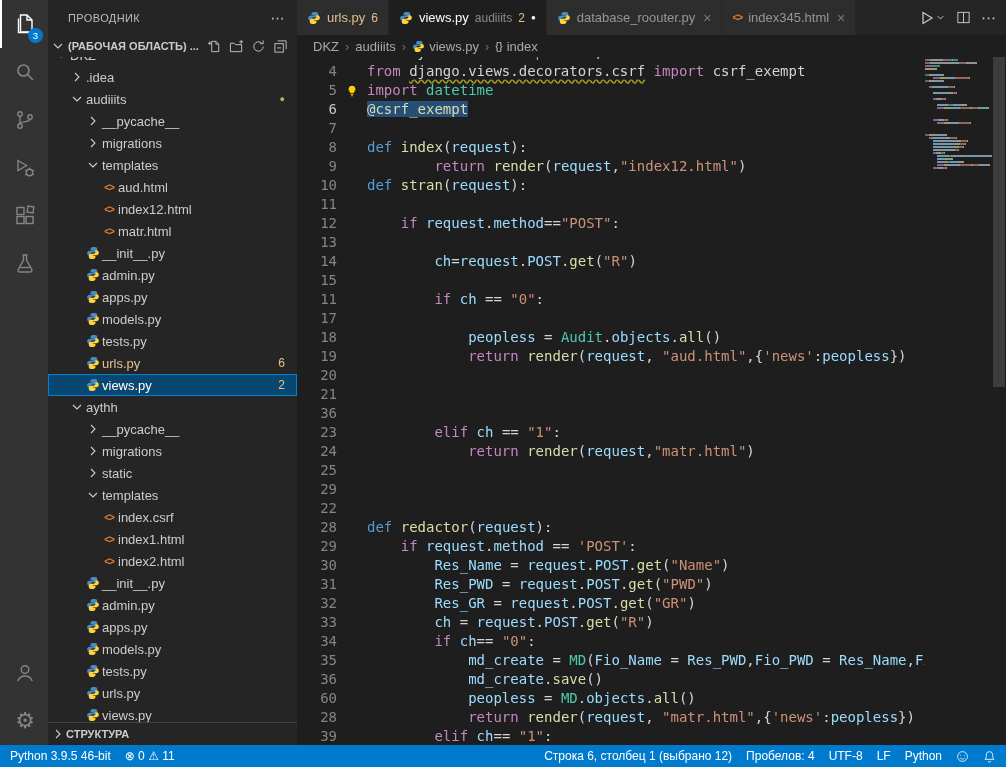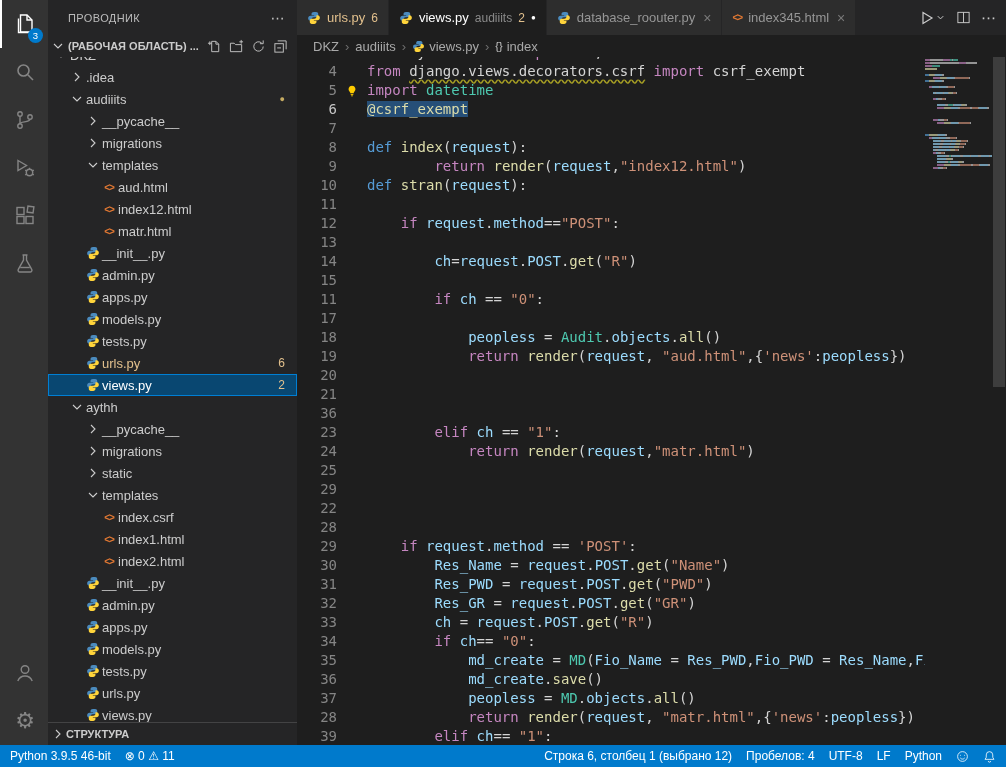--- a/index.html
+++ b/index.html
@@ -647,20 +647,21 @@
               <span class="lt"></span>
             </div>
             <div class="code-line">
               <span class="ln">22</span>
               <span class="glyph"></span>
               <span class="lt"></span>
             </div>
             <div class="code-line">
               <span class="ln">28</span>
               <span class="glyph"></span>
+              <span class="lt"><span class="tk-def">def </span><span class="tk-fn">redactor</span><span class="tk-plain">(</span><span class="tk-var">request</span><span class="tk-plain">):</span></span>
             </div>
             <div class="code-line">
               <span class="ln">29</span>
               <span class="glyph"></span>
               <span class="lt"><span class="tk-ws">    </span><span class="tk-kw">if </span><span class="tk-var">request</span><span class="tk-plain">.</span><span class="tk-var">method</span><span class="tk-plain"> == </span><span class="tk-str">'POST'</span><span class="tk-plain">:</span></span>
             </div>
             <div class="code-line">
               <span class="ln">30</span>
               <span class="glyph"></span>
               <span class="lt"><span class="tk-ws">        </span><span class="tk-var">Res_Name</span><span class="tk-plain"> = </span><span class="tk-var">request</span><span class="tk-plain">.</span><span class="tk-var">POST</span><span class="tk-plain">.</span><span class="tk-fn">get</span><span class="tk-plain">(</span><span class="tk-str">"Name"</span><span class="tk-plain">)</span></span>
@@ -689,21 +690,21 @@
               <span class="ln">35</span>
               <span class="glyph"></span>
               <span class="lt"><span class="tk-ws">            </span><span class="tk-var">md_create</span><span class="tk-plain"> = </span><span class="tk-cls">MD</span><span class="tk-plain">(</span><span class="tk-var">Fio_Name</span><span class="tk-plain"> = </span><span class="tk-var">Res_PWD</span><span class="tk-plain">,</span><span class="tk-var">Fio_PWD</span><span class="tk-plain"> = </span><span class="tk-var">Res_Name</span><span class="tk-plain">,</span><span class="tk-var">Fio_GR</span></span>
             </div>
             <div class="code-line">
               <span class="ln">36</span>
               <span class="glyph"></span>
               <span class="lt"><span class="tk-ws">            </span><span class="tk-var">md_create</span><span class="tk-plain">.</span><span class="tk-fn">save</span><span class="tk-plain">()</span></span>
             </div>
             <div class="code-line">
-              <span class="ln">37</span>
+              <span class="ln">60</span>
               <span class="glyph"></span>
               <span class="lt"><span class="tk-ws">            </span><span class="tk-var">peopless</span><span class="tk-plain"> = </span><span class="tk-cls">MD</span><span class="tk-plain">.</span><span class="tk-var">objects</span><span class="tk-plain">.</span><span class="tk-fn">all</span><span class="tk-plain">()</span></span>
             </div>
             <div class="code-line">
               <span class="ln">28</span>
               <span class="glyph"></span>
               <span class="lt"><span class="tk-ws">            </span><span class="tk-kw">return </span><span class="tk-fn">render</span><span class="tk-plain">(</span><span class="tk-var">request</span><span class="tk-plain">, </span><span class="tk-str">"matr.html"</span><span class="tk-plain">,{</span><span class="tk-str">'news'</span><span class="tk-plain">:</span><span class="tk-var">peopless</span><span class="tk-plain">})</span></span>
             </div>
             <div class="code-line">
               <span class="ln">39</span>

